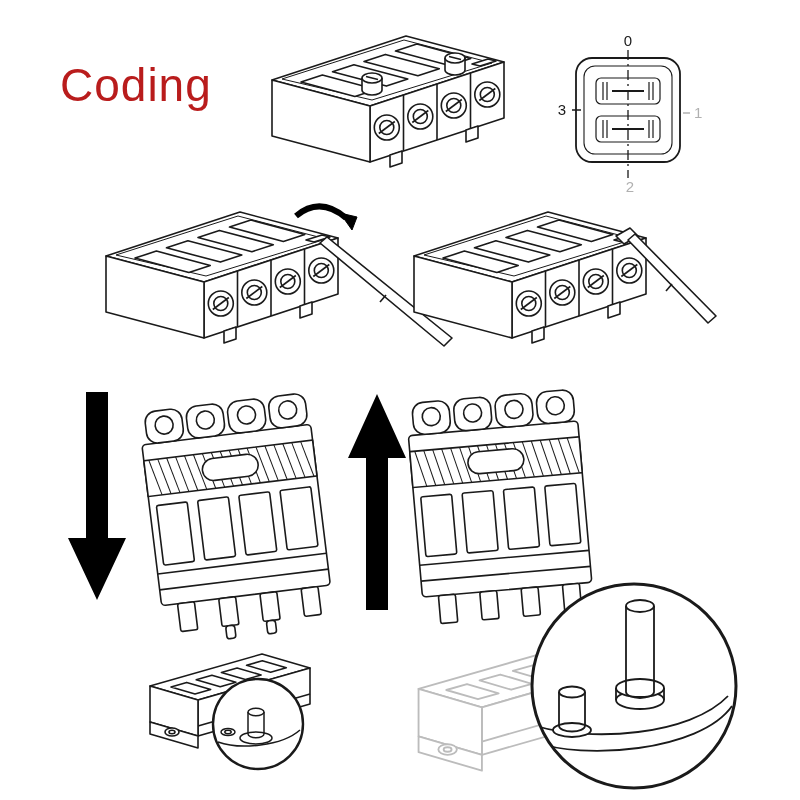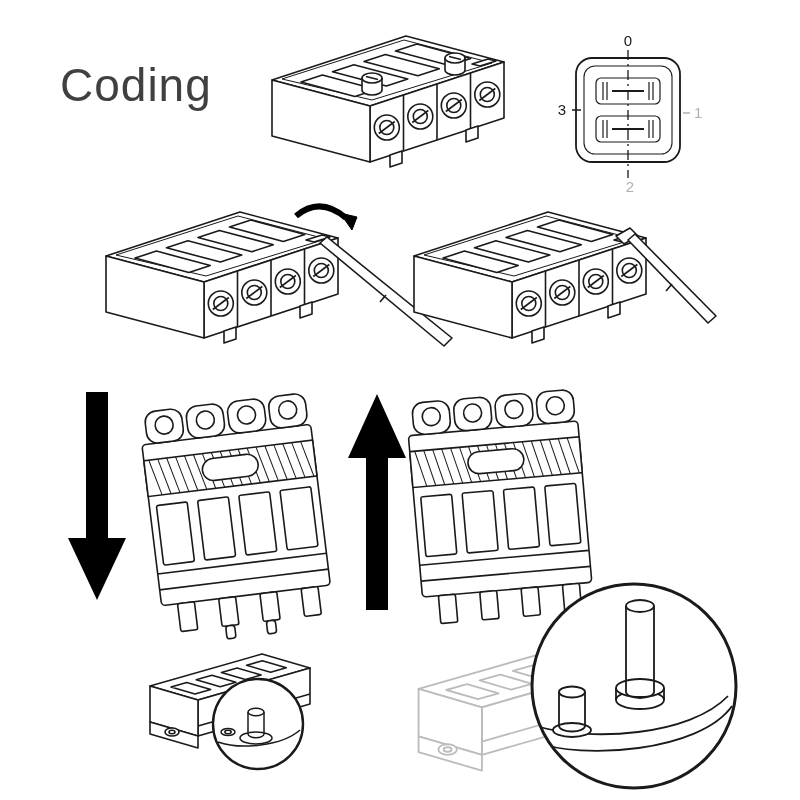--- a/index.html
+++ b/index.html
@@ -1,19 +1,19 @@
 <!DOCTYPE html>
 <html><head>
 <meta charset="utf-8">
 <style>
   html,body{margin:0;padding:0;background:#fff;}
   #stage{position:relative;width:800px;height:800px;background:#fff;overflow:hidden;
          font-family:"Liberation Sans", sans-serif;}
   #page-title{position:absolute;left:60px;top:58px;font-size:46px;font-weight:500;
-              color:#404040;letter-spacing:1px;}
+              color:#b91c1c;letter-spacing:1px;}
   svg{position:absolute;left:0;top:0;}
   text{font-family:"Liberation Sans", sans-serif;}
 </style>
 </head>
 <body>
 
 <div id="stage">
 
   <div id="page-title">Coding</div>
 

